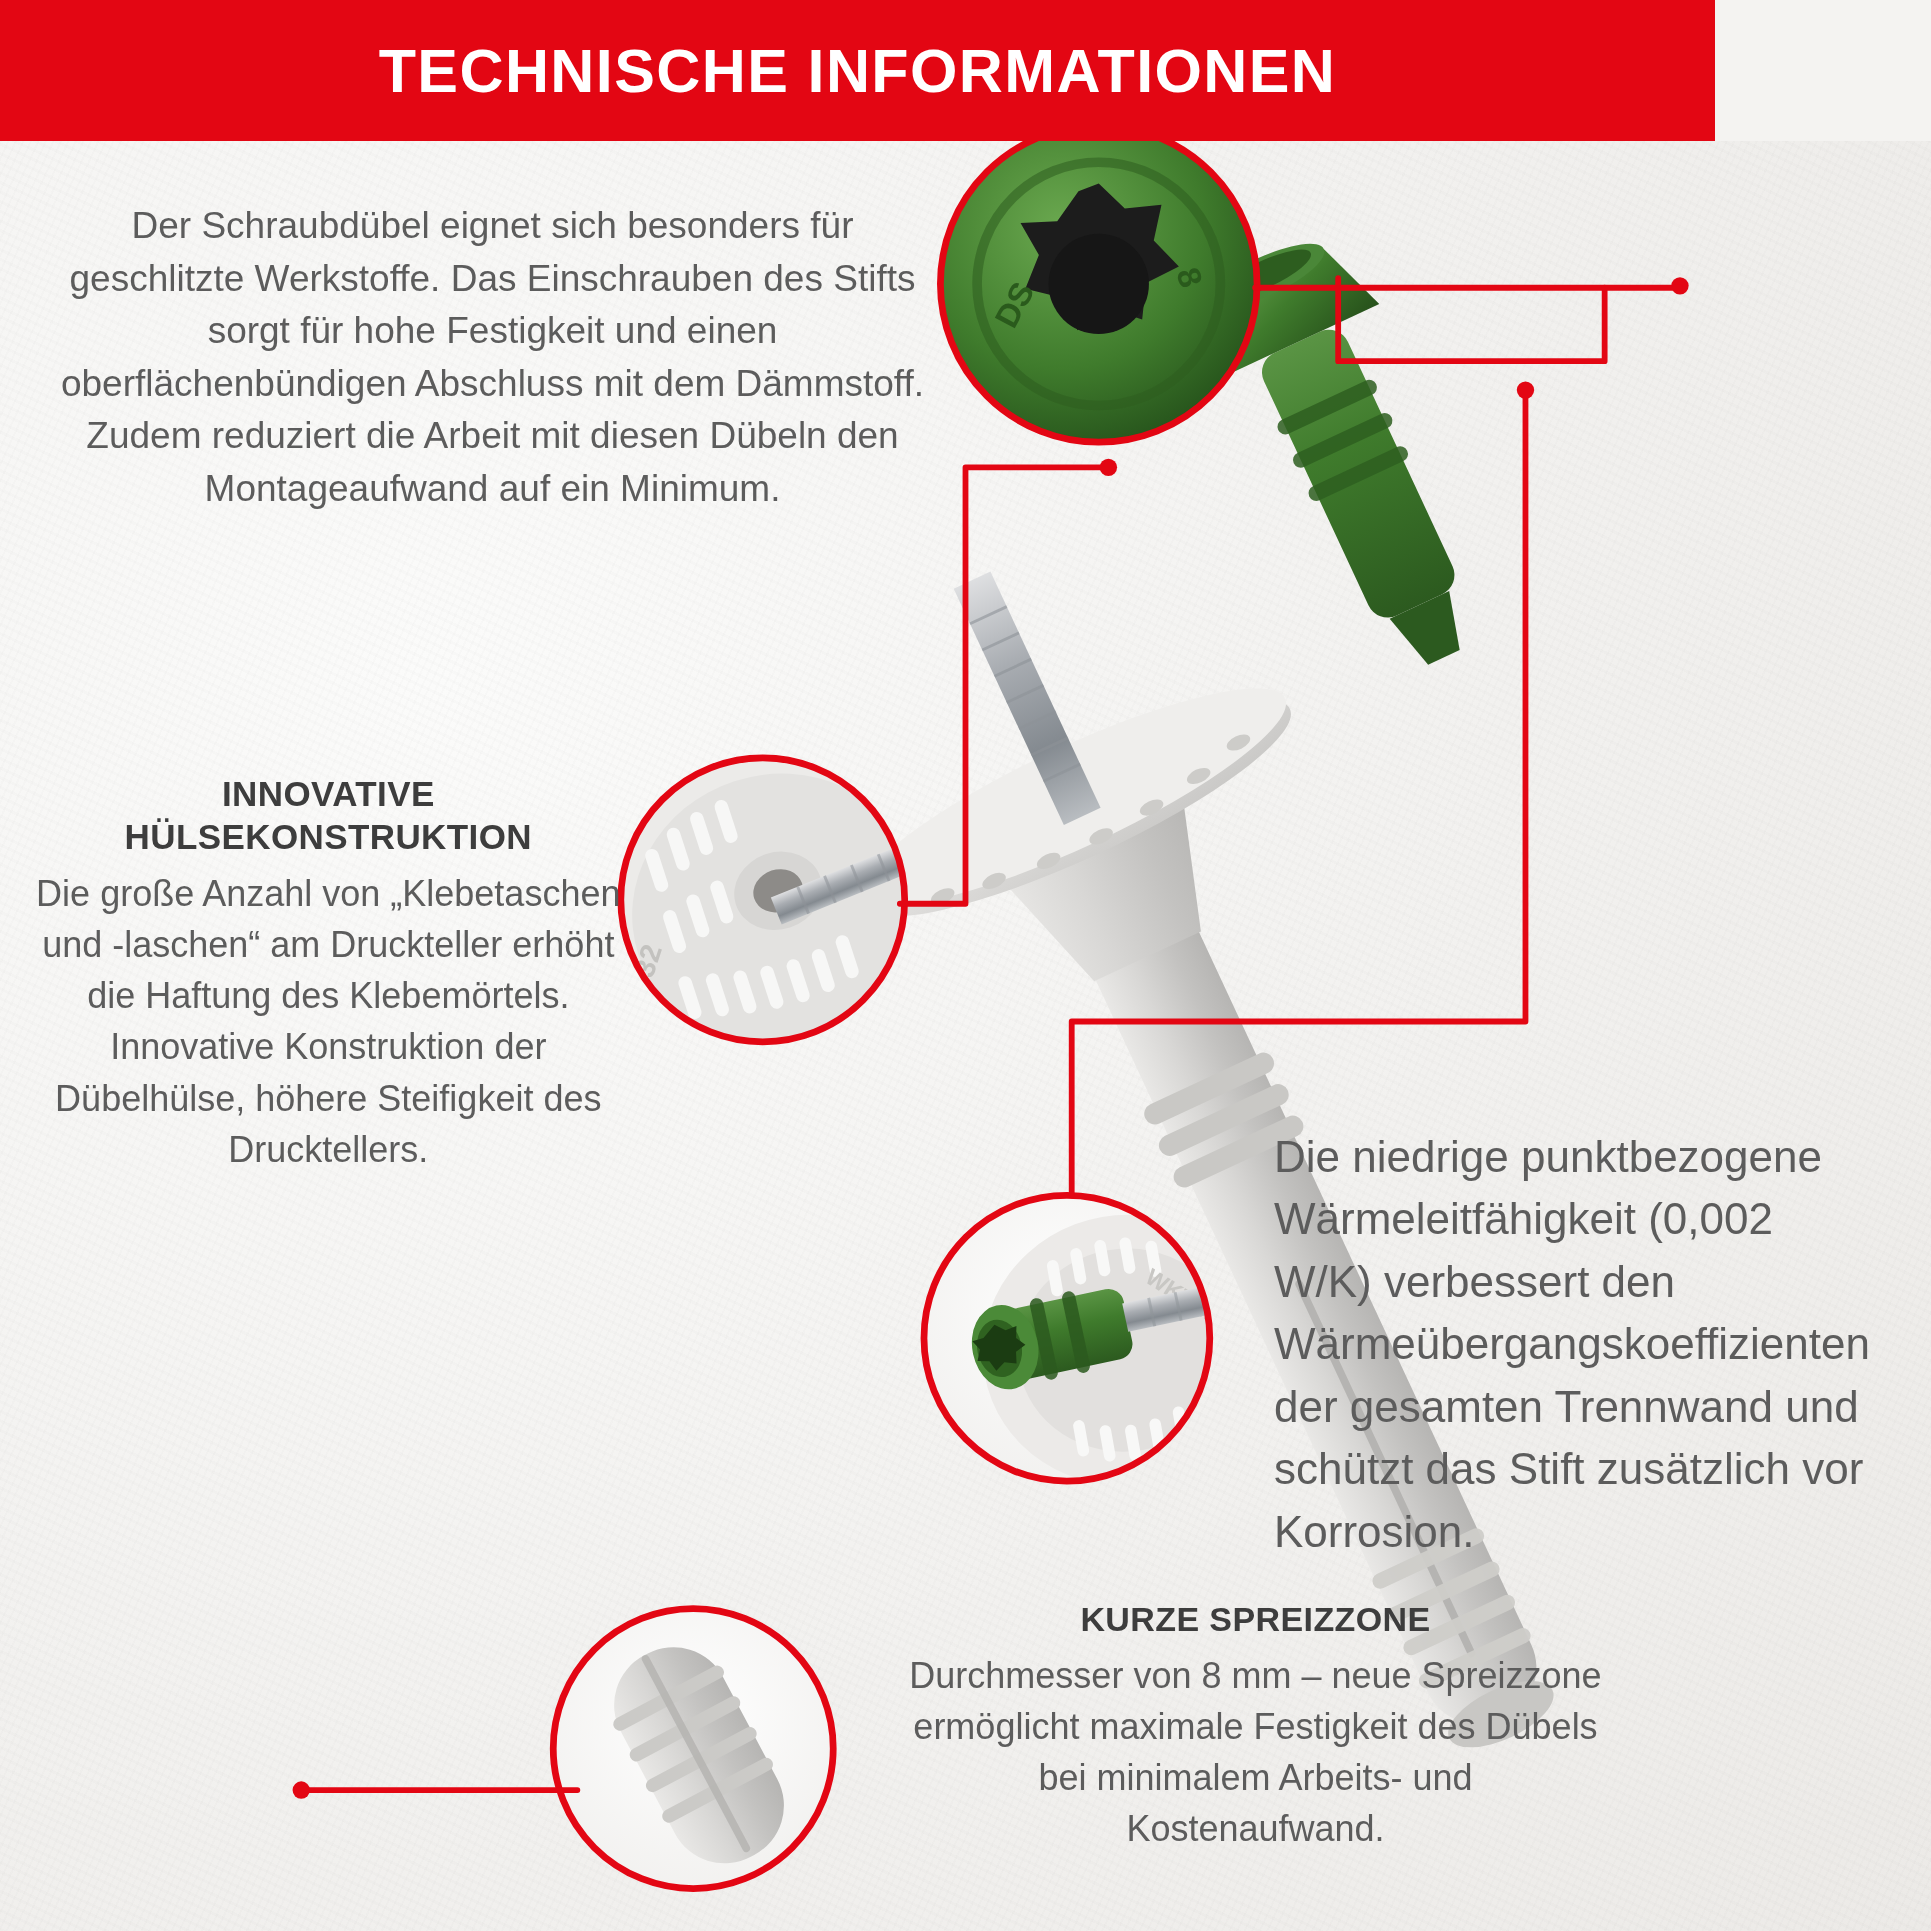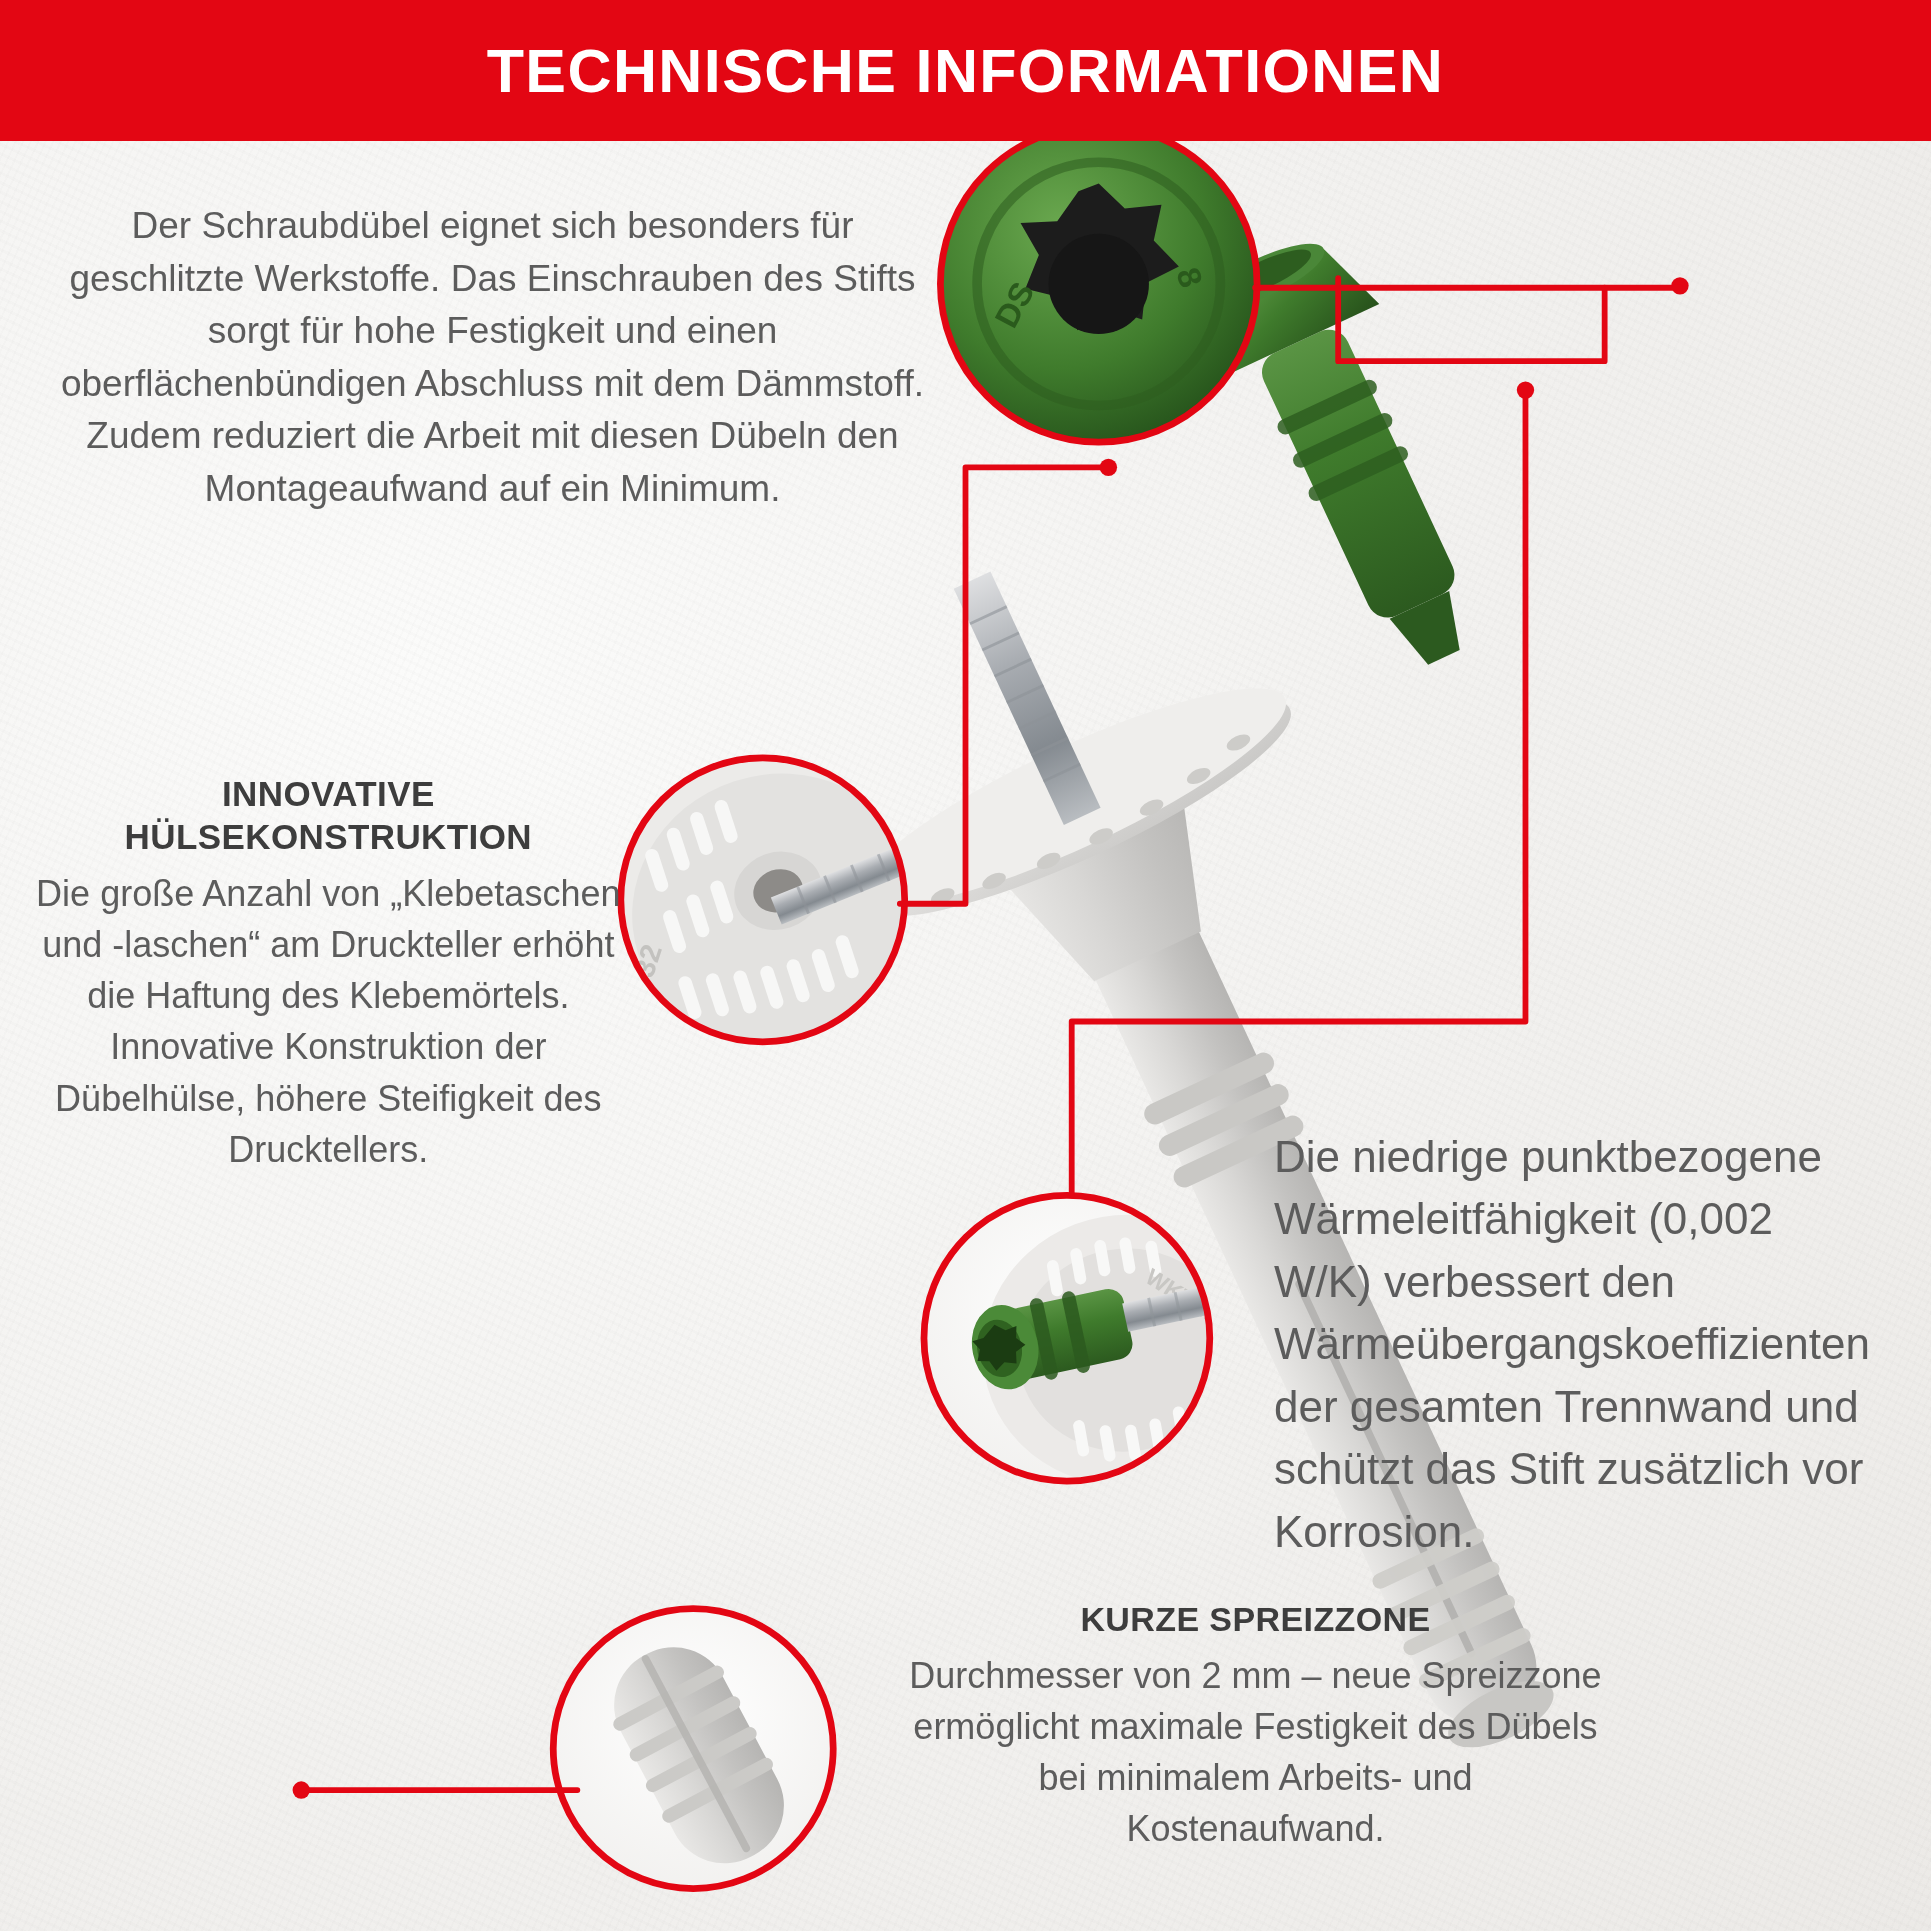--- a/index.html
+++ b/index.html
@@ -5,21 +5,21 @@
   html,body{margin:0;padding:0;}
   body{
     width:1931px;height:1931px;
     background:#f4f3f1;
     font-family:"Liberation Sans",sans-serif;
     overflow:hidden;
     position:relative;
   }
   
   .header{
-    position:absolute;left:0;top:0;width:1931px;height:141px;
+    position:absolute;left:0;top:0;width:1715px;height:141px;
     background:#e30613;
     display:flex;align-items:center;justify-content:center;
   }
   .header-title{
     color:#ffffff;
     font-size:61px;
     font-weight:bold;
     letter-spacing:1.4px;
     text-transform:uppercase;
     font-family:"Liberation Sans",sans-serif;
@@ -361,17 +361,17 @@
     <div class="ttl">INNOVATIVE HÜLSEKONSTRUKTION</div>
     <div class="bdy">Die große Anzahl von „Klebetaschen und -laschen“ am Druckteller erhöht die Haftung des Klebemörtels. Innovative Konstruktion der Dübelhülse, höhere Steifigkeit des Drucktellers.</div>
   </div>
 
   <div class="tblock" id="b3">
     <div class="bdy">Die niedrige punktbezogene Wärmeleitfähigkeit (0,002 W/K) verbessert den Wärmeübergangskoeffizienten der gesamten Trennwand und schützt das Stift zusätzlich vor Korrosion.</div>
   </div>
 
   <div class="tblock" id="b4">
     <div class="ttl">KURZE SPREIZZONE</div>
-    <div class="bdy">Durchmesser von 2 mm – neue Spreizzone ermöglicht maximale Festigkeit des Dübels bei minimalem Arbeits- und Kostenaufwand.</div>
+    <div class="bdy">Durchmesser von 8 mm – neue Spreizzone ermöglicht maximale Festigkeit des Dübels bei minimalem Arbeits- und Kostenaufwand.</div>
   </div>
 
 </div>
 
 
 </body></html>

